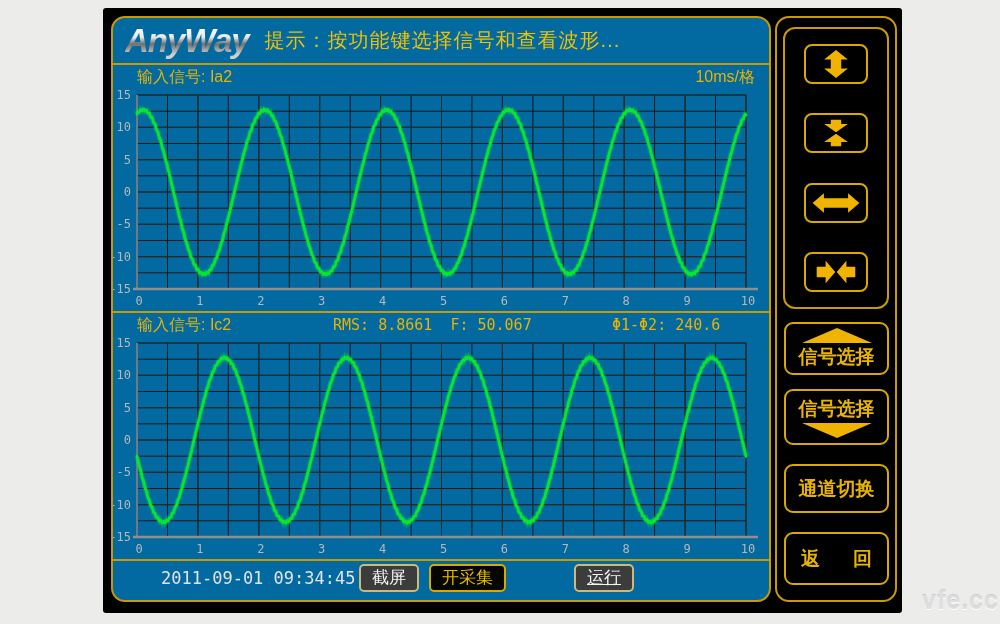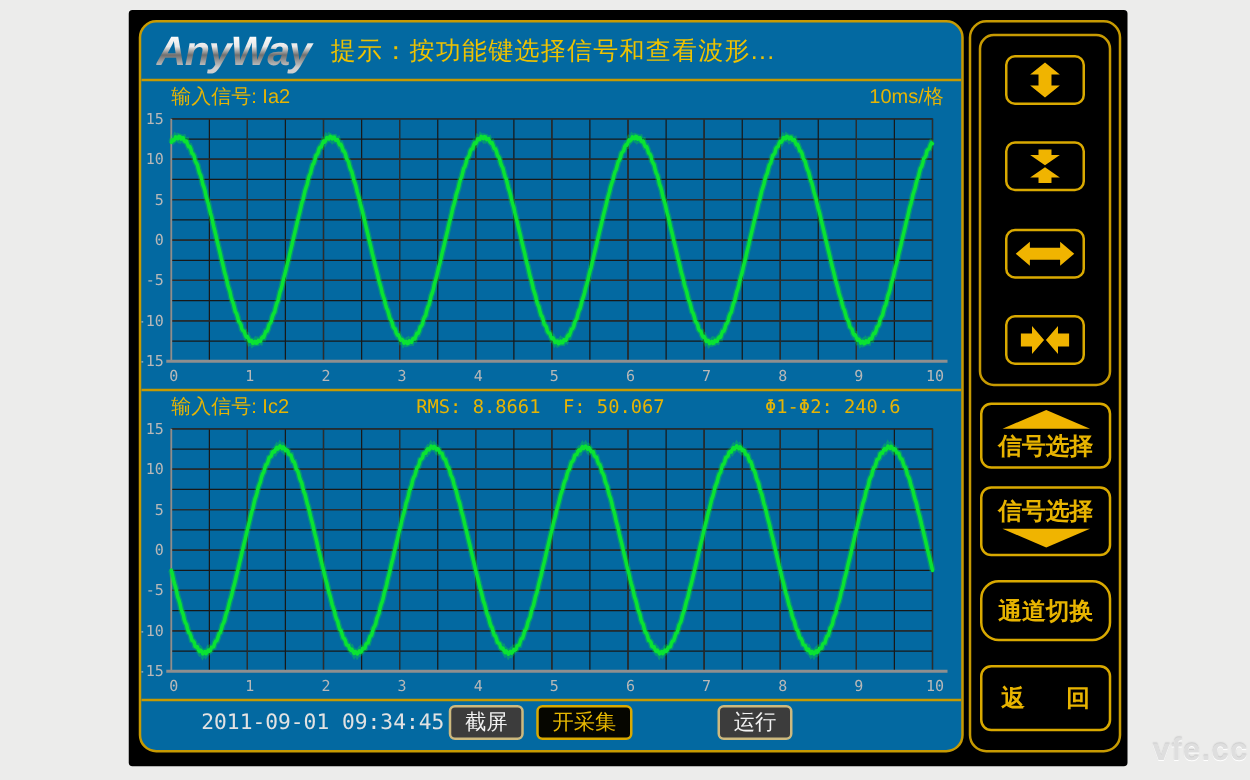--- a/index.html
+++ b/index.html
@@ -28,38 +28,38 @@
   svg.chart { display:block; width:656px; height:222px; flex:none; }
   .divider { height:0; border-top:2px solid #c79a02; flex:none; }
 
   .bottom-bar { flex:1; position:relative; }
   .time { position:absolute; left:48px; top:7px; font-size:17px; color:#e2e2e2;
     font-family:"DejaVu Sans Mono", monospace; }
   .bbtn { position:absolute; top:3px; height:28px; font-size:17px; line-height:24px; padding:0 11px;
     border-radius:5px; text-align:center; cursor:pointer; }
   .bbtn.gray { background:#3c3c3c; border:2px solid #cdb97e; color:#f2f2f2; }
   .bbtn.gold { background:#060600; border:2px solid #d9a900; color:#e8b800; }
-  .bbtn.b1 { left:246px; } .bbtn.b2 { left:316px; } .bbtn.b3 { left:461px; }
+  .bbtn.b1 { left:246px; } .bbtn.b2 { left:316px; } .bbtn.b3 { left:461px;text-decoration:underline; }
 
   
   .sidebar { position:absolute; left:672px; top:8px; width:122px; height:586px;
     border:2px solid #c79a02; border-radius:14px; background:#000; }
   .icon-group { position:absolute; left:6px; top:9px; width:106px; height:282px;
     border:2px solid #c79a02; border-radius:12px;
     display:flex; flex-direction:column; justify-content:space-around; align-items:center; }
   .icon-btn { width:64px; height:40px; border:2px solid #d9a900; border-radius:8px; background:#000;
     display:flex; align-items:center; justify-content:center; cursor:pointer; }
   .icon-btn svg { display:block; }
   .side-btn { position:absolute; left:7px; width:105px; border:2px solid #d9a900; border-radius:9px;
     background:#000; color:#e8b400; font-weight:bold; font-size:19px; cursor:pointer;
     display:flex; flex-direction:column; align-items:center; justify-content:center; }
   .side-btn .tri { line-height:0; }
   .sb-sigup { top:304px; height:53px; }
   .sb-sigdn { top:371px; height:56px; }
-  .sb-chsw  { top:446px; height:49px;border-radius:15px; }
+  .sb-chsw  { top:446px; height:49px; }
   .sb-back  { top:514px; height:53px; flex-direction:row; justify-content:space-between; padding:0 15px; }
 
   .watermark { position:absolute; left:903px; top:586px; font-size:25px; font-weight:bold;
     color:#dedede; text-shadow:0 1px 0 #ffffff, 0 -1px 1px #c9c9c9; letter-spacing:1px;margin-left:19px; }
 </style>
 </head>
 <body>
 
 <div class="device">
 

